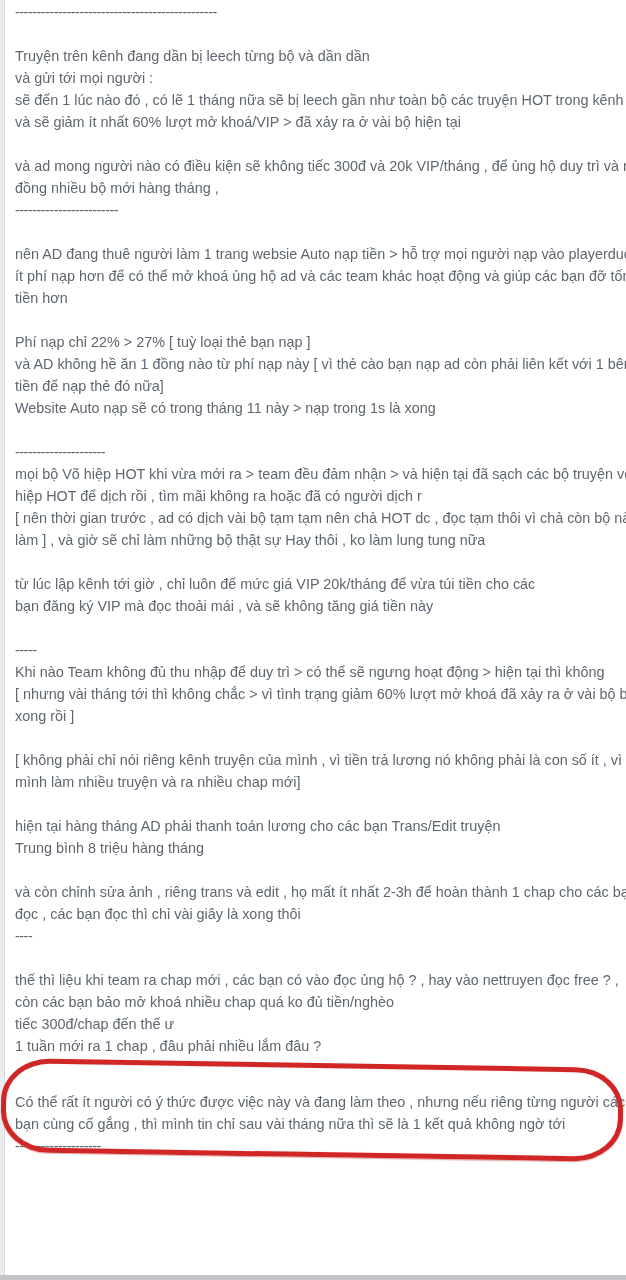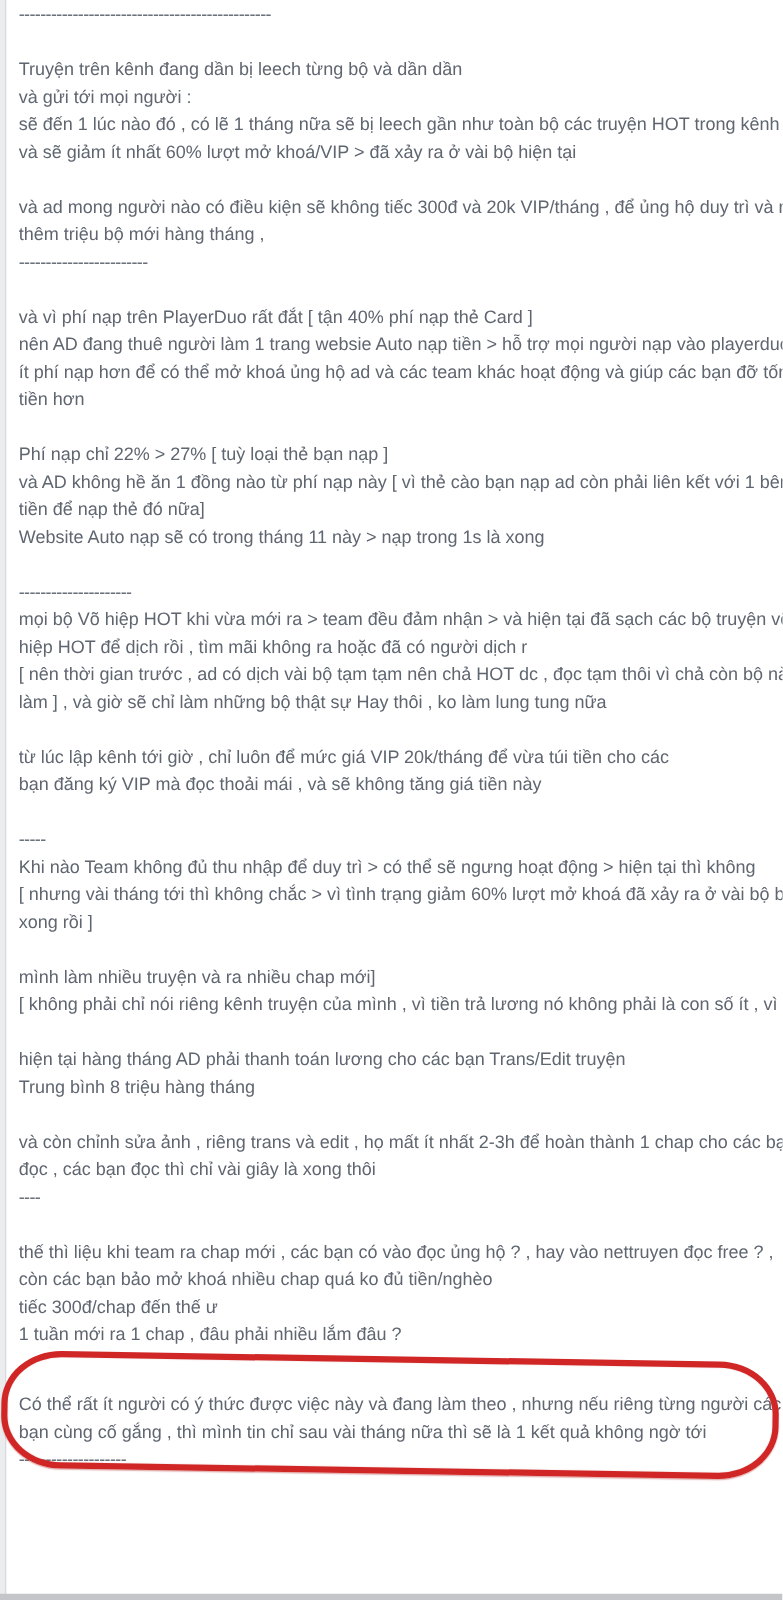--- a/index.html
+++ b/index.html
@@ -74,25 +74,24 @@
       <div class="line separator">-----------------------------------------------</div>
     </div>
     <div class="block">
       <div class="line">Truyện trên kênh đang dần bị leech từng bộ và dần dần</div>
       <div class="line">và gửi tới mọi người :</div>
       <div class="line">sẽ đến 1 lúc nào đó , có lẽ 1 tháng nữa sẽ bị leech gần như toàn bộ các truyện HOT trong kênh ,</div>
       <div class="line">và sẽ giảm ít nhất 60% lượt mở khoá/VIP &gt; đã xảy ra ở vài bộ hiện tại</div>
     </div>
     <div class="block">
       <div class="line">và ad mong người nào có điều kiện sẽ không tiếc 300đ và 20k VIP/tháng , để ủng hộ duy trì và ra</div>
-      <div class="line">thêm triệu bộ mới hàng tháng ,</div>
+      <div class="line">đồng nhiều bộ mới hàng tháng ,</div>
       <div class="line separator">------------------------</div>
     </div>
     <div class="block">
-      <div class="line">và vì phí nạp trên PlayerDuo rất đắt [ tận 40% phí nạp thẻ Card ]</div>
       <div class="line">nên AD đang thuê người làm 1 trang websie Auto nạp tiền &gt; hỗ trợ mọi người nạp vào playerduo ,</div>
       <div class="line">ít phí nạp hơn để có thể mở khoá ủng hộ ad và các team khác hoạt động và giúp các bạn đỡ tốn</div>
       <div class="line">tiền hơn</div>
     </div>
     <div class="block">
       <div class="line">Phí nạp chỉ 22% &gt; 27% [ tuỳ loại thẻ bạn nạp ]</div>
       <div class="line">và AD không hề ăn 1 đồng nào từ phí nạp này [ vì thẻ cào bạn nạp ad còn phải liên kết với 1 bên</div>
       <div class="line">tiền để nạp thẻ đó nữa]</div>
       <div class="line">Website Auto nạp sẽ có trong tháng 11 này &gt; nạp trong 1s là xong</div>
     </div>
@@ -107,22 +106,22 @@
       <div class="line">từ lúc lập kênh tới giờ , chỉ luôn để mức giá VIP 20k/tháng để vừa túi tiền cho các</div>
       <div class="line">bạn đăng ký VIP mà đọc thoải mái , và sẽ không tăng giá tiền này</div>
     </div>
     <div class="block">
       <div class="line separator">-----</div>
       <div class="line">Khi nào Team không đủ thu nhập để duy trì &gt; có thể sẽ ngưng hoạt động &gt; hiện tại thì không</div>
       <div class="line">[ nhưng vài tháng tới thì không chắc &gt; vì tình trạng giảm 60% lượt mở khoá đã xảy ra ở vài bộ bị</div>
       <div class="line">xong rồi ]</div>
     </div>
     <div class="block">
+      <div class="line">[ không phải chỉ nói riêng kênh truyện của mình , vì tiền trả lương nó không phải là con số ít , vì</div>
       <div class="line">mình làm nhiều truyện và ra nhiều chap mới]</div>
-      <div class="line">[ không phải chỉ nói riêng kênh truyện của mình , vì tiền trả lương nó không phải là con số ít , vì</div>
     </div>
     <div class="block">
       <div class="line">hiện tại hàng tháng AD phải thanh toán lương cho các bạn Trans/Edit truyện</div>
       <div class="line">Trung bình 8 triệu hàng tháng</div>
     </div>
     <div class="block">
       <div class="line">và còn chỉnh sửa ảnh , riêng trans và edit , họ mất ít nhất 2-3h để hoàn thành 1 chap cho các bạn</div>
       <div class="line">đọc , các bạn đọc thì chỉ vài giây là xong thôi</div>
       <div class="line separator">----</div>
     </div>

